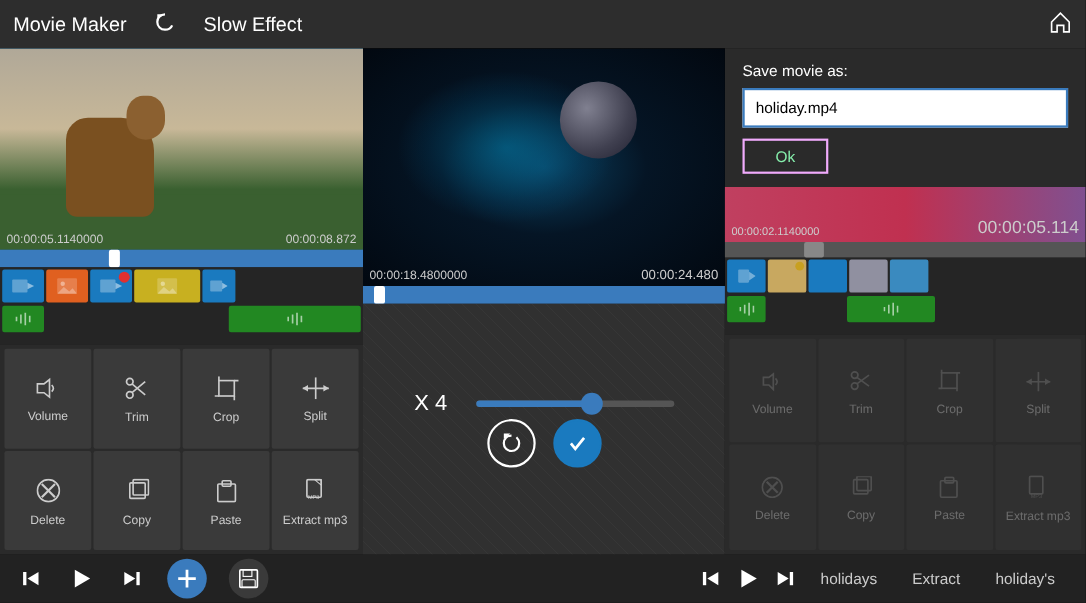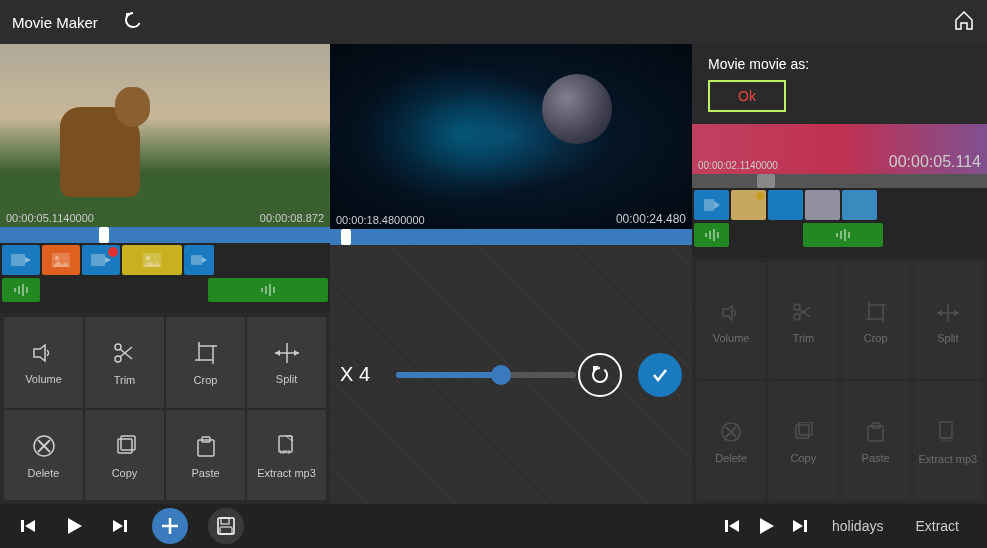--- a/index.html
+++ b/index.html
@@ -16,21 +16,21 @@
     
     .top-bar {
       display: flex;
       align-items: center;
       height: 44px;
       background: #2d2d2d;
       padding: 0 12px;
       gap: 24px;
     }
     .app-title {
-      font-size: 15px;
+      font-size: 18px;
       font-weight: 300;
       color: #fff;
     }
     .undo-icon-wrap {
       cursor: pointer;
     }
     .effect-title {
       font-size: 18px;
       font-weight: 300;
       color: #fff;
@@ -207,21 +207,21 @@
     
     .center-panel {
       flex: 1;
       display: flex;
       flex-direction: column;
       background: #1a1a1a;
     }
 
     
     .space-preview {
-      height: 185px;
+      height: 216px;
       background: #000;
       position: relative;
       overflow: hidden;
     }
     .space-bg {
       width: 100%;
       height: 100%;
       background: radial-gradient(ellipse at center, #0a4060 0%, #051525 40%, #020810 100%);
       position: relative;
     }
@@ -271,21 +271,21 @@
       height: 16px;
       background: #fff;
       border-radius: 2px;
     }
 
     
     .slow-effect-area {
       flex: 1;
       background: #303030;
       display: flex;
-      flex-direction: row;
+      flex-direction: column;
       align-items: center;
       justify-content: center;
       gap: 2px;
       padding: 10px;
       background-image: repeating-linear-gradient(
         45deg,
         transparent,
         transparent 8px,
         rgba(255,255,255,0.03) 8px,
         rgba(255,255,255,0.03) 9px
@@ -373,22 +373,22 @@
       outline: none;
       margin-bottom: 10px;
     }
     .save-buttons {
       display: flex;
       gap: 8px;
     }
     .save-ok-btn {
       padding: 6px 28px;
       background: transparent;
-      border: 2px solid #bef264;
-      color: #ef4444;
+      border: 2px solid #f0abfc;
+      color: #86efac;
       font-size: 14px;
       cursor: pointer;
     }
     .save-cancel-btn {
       padding: 6px 20px;
       background: transparent;
       border: 2px solid #fff;
       color: #fff;
       font-size: 14px;
       cursor: pointer;
@@ -533,20 +533,21 @@
 <body>
 
 <div class="top-bar">
   <span class="app-title">Movie Maker</span>
   <span class="undo-icon-wrap">
     <svg width="22" height="22" viewBox="0 0 22 22">
       <path d="M11 4 C7 4 4 7 4 11 C4 15 7 18 11 18 C14 18 16.5 16.5 17.5 14" stroke="#fff" stroke-width="2" fill="none"></path>
       <polygon points="4,4 10,4 4,9" fill="#fff"></polygon>
     </svg>
   </span>
+  <span class="effect-title">Slow Effect</span>
   <span class="home-icon-wrap">
     <svg width="22" height="22" viewBox="0 0 22 22">
       <path d="M3 11 L11 3 L19 11 L19 20 L14 20 L14 14 L8 14 L8 20 L3 20 Z" stroke="#fff" stroke-width="1.5" fill="none"></path>
     </svg>
   </span>
 </div>
 
 <div class="main-content">
 
   <div class="left-panel">
@@ -736,21 +737,22 @@
             <polyline points="3,9 7,14 15,4" stroke="#fff" stroke-width="2.5" fill="none"></polyline>
           </svg>
         </button>
       </div>
     </div>
   </div>
 
   <div class="right-panel">
 
     <div class="save-dialog">
-      <div class="save-label">Movie movie as:</div>
+      <div class="save-label">Save movie as:</div>
+      <input class="save-input" type="text" value="holiday.mp4" style="">
       <div class="save-buttons">
         <button class="save-ok-btn">Ok</button>
       </div>
     </div>
 
     <div class="right-preview">
       <span class="right-preview-timecode-left">00:00:02.1140000</span>
       <span class="right-preview-timecode-right">00:00:05.114</span>
     </div>
 
@@ -918,14 +920,15 @@
         </svg>
     </button>
     <button class="transport-btn">
       <svg width="16" height="16" viewBox="0 0 16 16">
           <polygon points="1,2 11,8 1,14" fill="#fff"></polygon>
           <rect x="12" y="2" width="3" height="12" fill="#fff"></rect>
         </svg>
     </button>
     <button class="tag-btn">holidays</button>
     <button class="tag-btn">Extract</button>
+    <button class="tag-btn">holiday's</button>
   </div>
 </div>
 
 </body></html>

